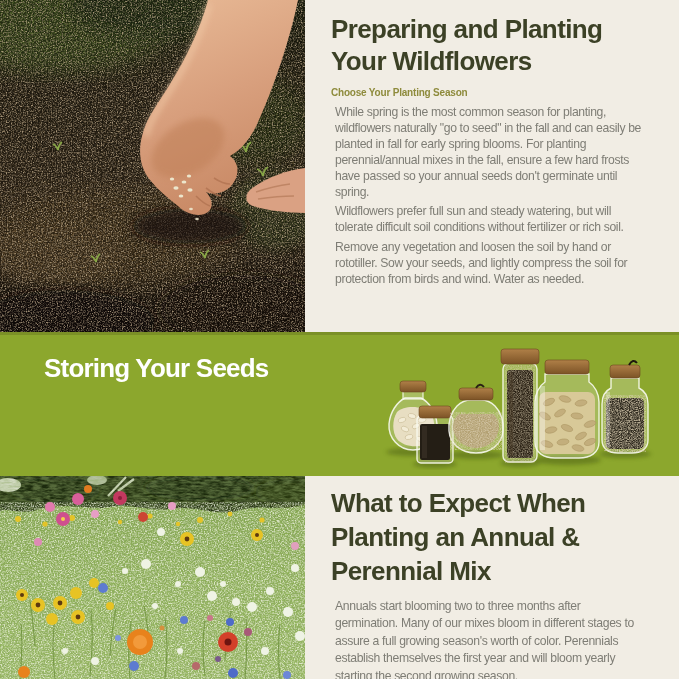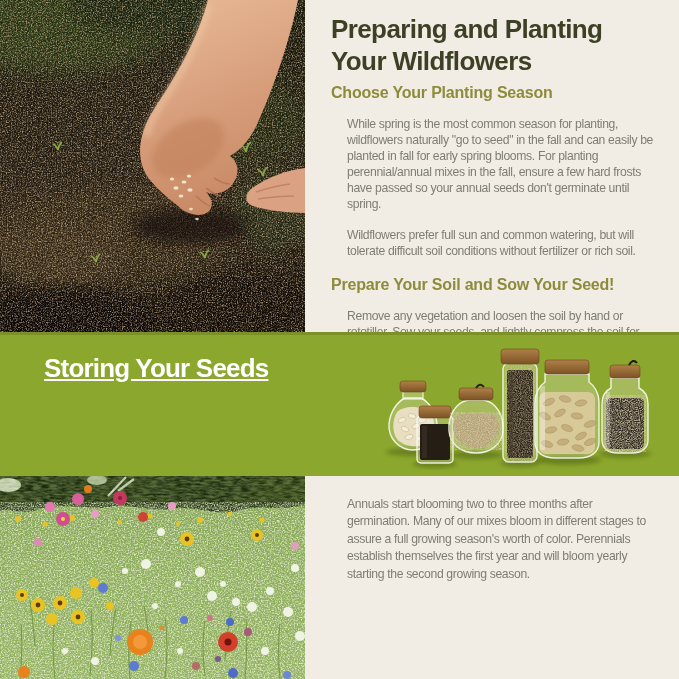--- a/index.html
+++ b/index.html
@@ -14,43 +14,43 @@
 
   
   .col-top    { position:absolute; left:331px; top:13px;  width:348px; }
   .col-bottom { position:absolute; left:331px; top:486px; width:348px; }
   .big-title {
     margin:0; font-weight:bold; font-size:26px; line-height:32px;
     letter-spacing:-0.6px; color:#3c4126; white-space:pre;
   }
   .col-bottom .big-title { line-height:34px; }
   .sub h3 {
-    margin:7px 0 1px; font-size:16px; letter-spacing:-0.2px;
+    margin:7px 0 1px; font-size:10px; letter-spacing:-0.2px;
     color:#8e8b3c; font-weight:bold; line-height:17px;
   }
   .sub p, .col-bottom p {
-    margin:16px; font-size:12.2px; letter-spacing:-0.35px; line-height:15.9px;
+    margin:4px; font-size:12.2px; letter-spacing:-0.35px; line-height:15.9px;
     color:#7e7d75; white-space:pre;
   }
   .col-top .big-title { margin-bottom:3px; }
   .col-bottom p { margin-top:10px; line-height:17.4px; }
 
   
   .band {
     position:absolute; left:0; top:332px; width:679px; height:144px;
     background:#8ca72d;
   }
   .band::before {
     content:""; position:absolute; left:0; top:0; width:100%; height:3px;
     background:#7b9026;
   }
   .band-text { position:absolute; left:44px; top:20px; }
   .band-text h2 {
     margin:0; font-size:26px; letter-spacing:-0.8px; color:#ffffff;
-    font-weight:bold; line-height:32px; white-space:pre;text-decoration:underline;
+    font-weight:bold; line-height:32px; white-space:pre;
   }
   .band-text p {
     margin:11px 0 0; font-size:12.2px; letter-spacing:-0.3px;
     line-height:17.5px; color:#f4f2e6; white-space:pre;
   }
   .jars { position:absolute; left:375px; top:4px; width:300px; height:134px; }
 </style>
 </head>
 <body>
 
@@ -159,25 +159,24 @@
     <div class="sub">
       <h3>Choose Your Planting Season</h3>
       <p>While spring is the most common season for planting,
 wildflowers naturally "go to seed" in the fall and can easily be
 planted in fall for early spring blooms. For planting
 perennial/annual mixes in the fall, ensure a few hard frosts
 have passed so your annual seeds don't germinate until
 spring.</p>
     </div>
     <div class="sub">
-      <p>Wildflowers prefer full sun and common watering, but will
+      <p>Wildflowers prefer full sun and steady watering, but will
 tolerate difficult soil conditions without fertilizer or rich soil.</p>
     </div>
     <div class="sub">
-      <h3>Prepare Your Soil and Sow Your Seed!</h3>
       <p>Remove any vegetation and loosen the soil by hand or
 rototiller. Sow your seeds, and lightly compress the soil for
 protection from birds and wind. Water as needed.</p>
     </div>
   </section>
 
   <section class="band">
     <div class="band-text">
       <h2>Storing Your Seeds</h2>
     </div>
@@ -426,20 +425,23 @@
         <circle cx="210" cy="142" r="3" fill="#c97789"></circle>
           <circle cx="248" cy="156" r="4" fill="#a85a78"></circle>
         <circle cx="196" cy="190" r="4" fill="#b66a6a"></circle>
           <circle cx="218" cy="183" r="3" fill="#7a5a8a"></circle>
         <circle cx="162" cy="152" r="2.5" fill="#d6903d"></circle>
       </g>
     </svg>
   </figure>
 
   <section class="col-bottom">
+    <h2 class="big-title">What to Expect When
+Planting an Annual &amp;
+Perennial Mix</h2>
     <p>Annuals start blooming two to three months after
 germination. Many of our mixes bloom in different stages to
 assure a full growing season's worth of color. Perennials
 establish themselves the first year and will bloom yearly
 starting the second growing season.</p>
   </section>
 
 </div>
 
 </body></html>

